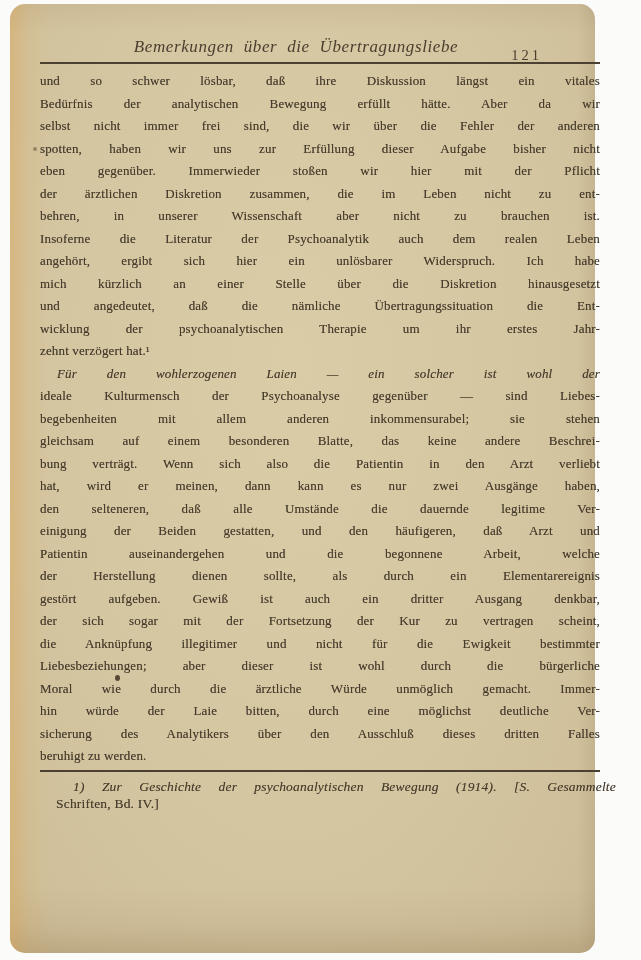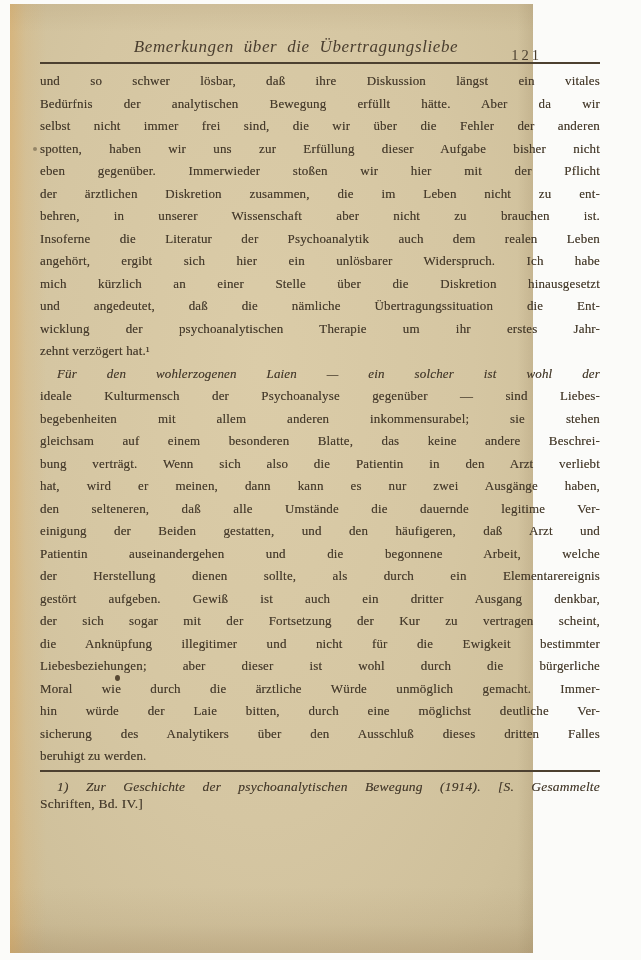--- a/index.html
+++ b/index.html
@@ -14,28 +14,29 @@
   .surround {
     position: relative;
     width: 641px;
     height: 960px;
     background: #fbfbf9;
   }
   .page {
     position: absolute;
     left: 10px;
     top: 4px;
-    width: 523px;
+    width: 585px;
     height: 949px;
     background:
       linear-gradient(90deg, rgba(223,160,74,0.38) 0%, rgba(223,160,74,0.12) 3%, rgba(223,160,74,0) 7%),
       linear-gradient(270deg, rgba(150,128,92,0.20) 0%, rgba(150,128,92,0) 3%),
       linear-gradient(0deg, rgba(146,118,78,0.30) 0%, rgba(146,118,78,0.10) 3%, rgba(146,118,78,0) 7%),
       linear-gradient(180deg, rgba(160,136,98,0.16) 0%, rgba(160,136,98,0) 3%),
       radial-gradient(ellipse at 48% 38%, #dbcca8 0%, #d5c6a2 55%, #cfc09b 85%, #c9ba95 100%);
+    border-radius: 15px;
   }
   .running-head {
     position: absolute;
     left: 30px;
     top: 33px;
     width: 560px;
     height: 22px;
   }
   .running-title {
     text-align: center;
@@ -88,21 +89,21 @@
   .foot-rule {
     position: absolute;
     left: 30px;
     top: 766px;
     width: 560px;
     height: 1.6px;
     background: #4c4030;
   }
   .footnote {
     position: absolute;
-    left: 30px;
+    left: 46px;
     top: 774px;
     width: 560px;
     font-size: 13.5px;
     line-height: 17px;
     letter-spacing: 0.2px;
     color: #463b2c;
     text-shadow: 0 0 0.4px rgba(70,59,44,0.5);
   }
   .speck {
     position: absolute;

